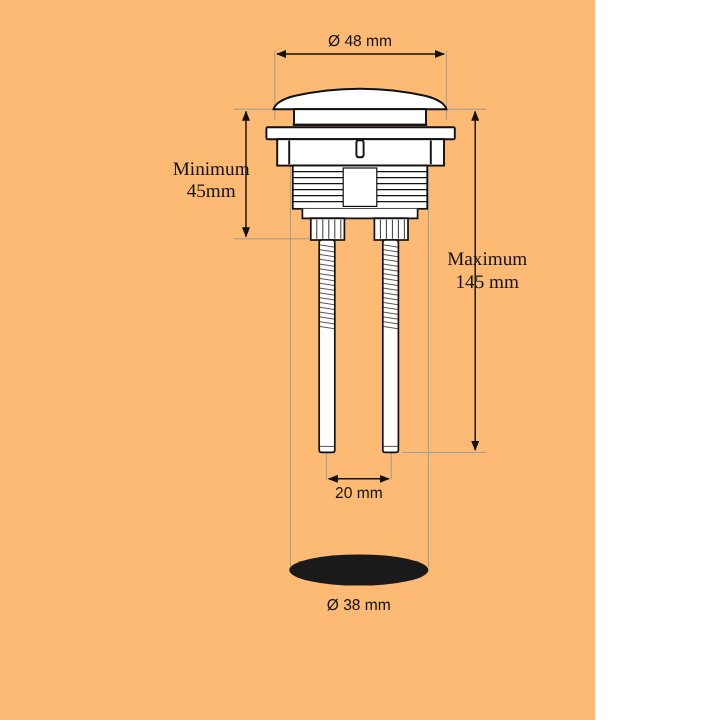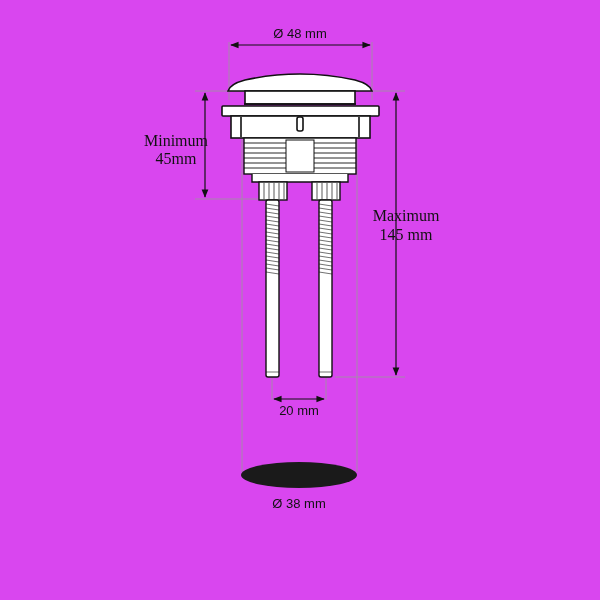--- a/index.html
+++ b/index.html
@@ -1,16 +1,16 @@
 <!DOCTYPE html>
 <html><head>
 <meta charset="utf-8">
 <style>
   html, body { margin: 0; padding: 0; background: #ffffff; }
-  #stage { position: relative; width: 600px; height: 600px; background: #d946ef; overflow: hidden; }
+  #stage { position: relative; width: 496px; height: 600px; background: #fdba74; overflow: hidden; }
   svg { position: absolute; left: 0; top: 0; }
   .sans { font-family: "Liberation Sans", "DejaVu Sans", sans-serif; font-size: 13px; fill: #111; }
   .serif { font-family: "Liberation Serif", "DejaVu Serif", serif; font-size: 16px; fill: #111; }
 </style>
 </head>
 <body>
 
 <div id="stage">
 <svg width="600" height="600" viewBox="0 0 600 600">
   <defs>

